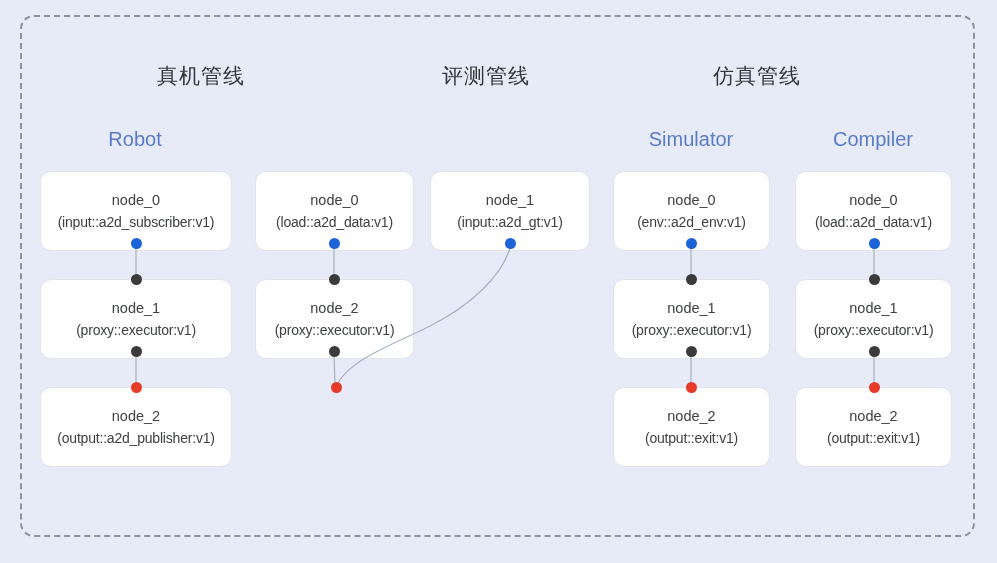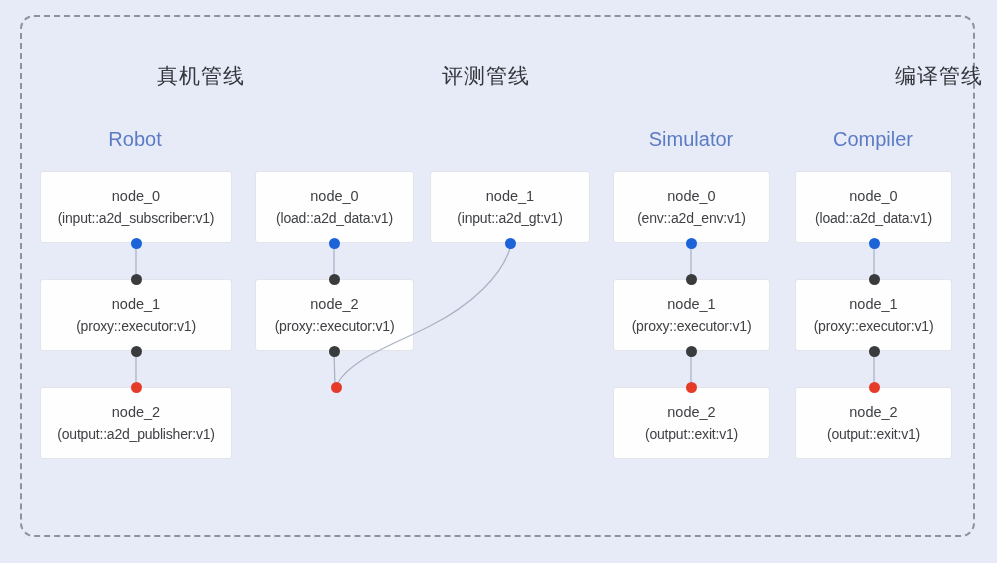--- a/index.html
+++ b/index.html
@@ -48,24 +48,24 @@
     position: absolute;
     width: 220px;
     top: 128px;
     text-align: center;
     font-size: 20px;
     font-weight: 400;
     color: var(--pipeline-subtitle);
   }
   .node-box {
     position: absolute;
-    height: 72px;
+    height: 80px;
     background: var(--box-bg);
     border: 1px solid var(--box-border);
-    border-radius: 3px;
+    border-radius: 11px;
     display: flex;
     flex-direction: column;
     align-items: center;
     justify-content: center;
     line-height: 22px;
     color: var(--node-text);
     z-index: 2;
   }
   .node-name { font-size: 14.5px; }
   .node-impl { font-size: 14px; letter-spacing: -0.2px; }
@@ -88,21 +88,21 @@
 </style>
 </head>
 <body>
 
 <div class="canvas">
 
   <div class="dashed-frame"></div>
 
   <div class="pipeline-title" style="left:25px">真机管线</div>
   <div class="pipeline-title" style="left:310px">评测管线</div>
-  <div class="pipeline-title" style="left:763px">编译管线</div>
+  <div class="pipeline-title" style="left:581px">仿真管线</div>
 
   <div class="pipeline-subtitle" style="left:25px">Robot</div>
   <div class="pipeline-subtitle" style="left:581px">Simulator</div>
   <div class="pipeline-subtitle" style="left:763px">Compiler</div>
 
   <div class="node-box" style="left:40px;top:171px;width:192px">
     <div class="node-name">node_0</div>
     <div class="node-impl">(input::a2d_subscriber:v1)</div>
   </div>
   <div class="node-box" style="left:40px;top:279px;width:192px">

